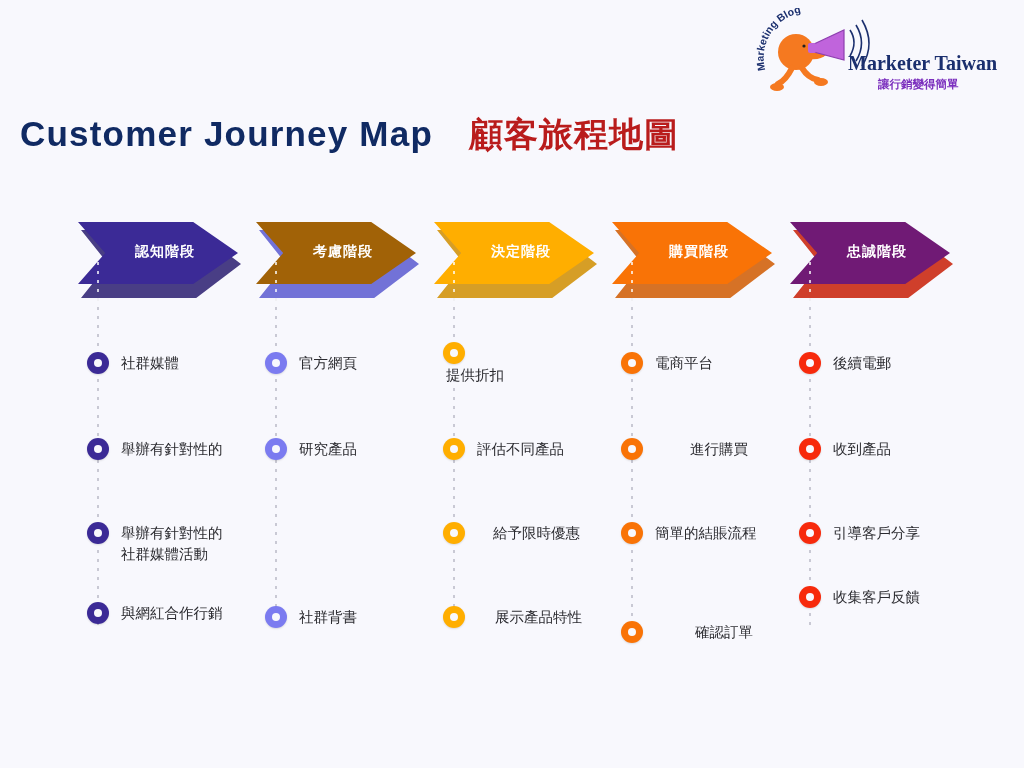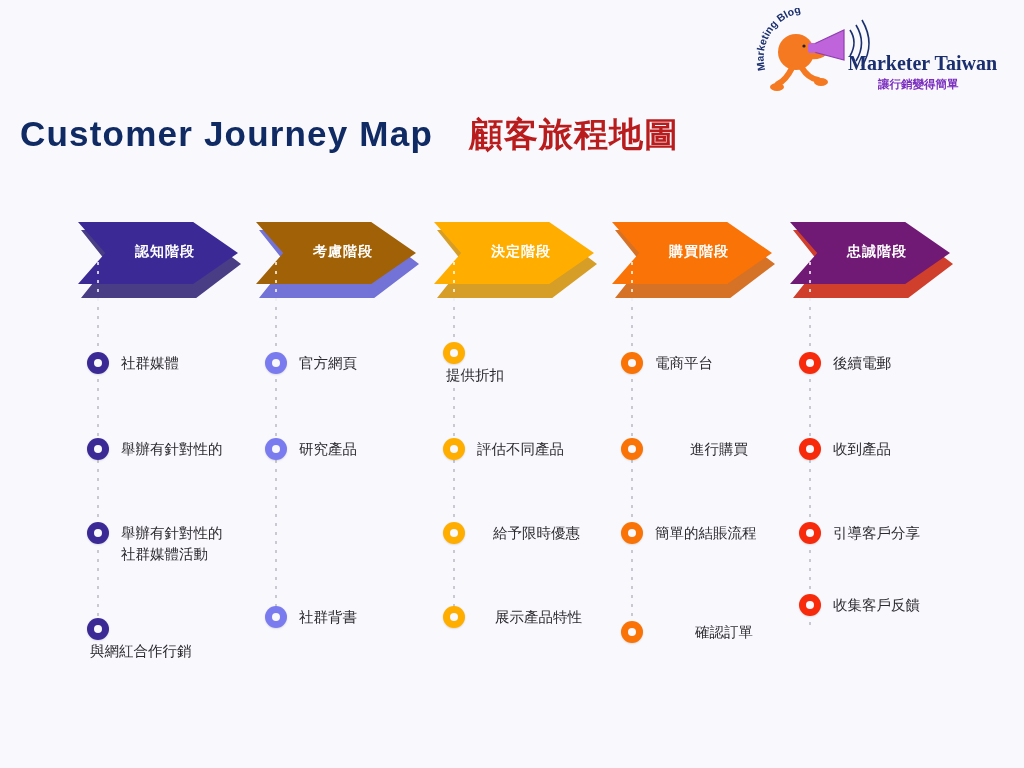--- a/index.html
+++ b/index.html
@@ -208,21 +208,21 @@
       </div>
       <div class="item" style="top: 216px;">
         <span class="bullet" style="background: rgb(59, 42, 150);"></span>
         <span class="item-label">舉辦有針對性的</span>
       </div>
       <div class="item" style="top: 300px;">
         <span class="bullet" style="background: rgb(59, 42, 150);"></span>
         <span class="item-label">舉辦有針對性的
 社群媒體活動</span>
       </div>
-      <div class="item" style="top: 396px; flex-direction: column;">
+      <div class="item" style="top: 380px;">
         <span class="bullet" style="background: rgb(59, 42, 150);"></span>
         <span class="item-label">與網紅合作行銷</span>
       </div>
     </div>
     <div class="column" style="left: 256px;">
       <div class="connector"></div>
       <div class="banner">
         <div class="banner-shadow" style="background: rgb(90, 90, 208);"></div>
         <div class="banner-face" style="background: #a16207;">
           <span class="banner-label">考慮階段</span>
@@ -308,18 +308,18 @@
         <span class="item-label">後續電郵</span>
       </div>
       <div class="item" style="top: 216px;">
         <span class="bullet" style="background: rgb(247, 42, 12);"></span>
         <span class="item-label">收到產品</span>
       </div>
       <div class="item" style="top: 300px;">
         <span class="bullet" style="background: rgb(247, 42, 12);"></span>
         <span class="item-label">引導客戶分享</span>
       </div>
-      <div class="item" style="top: 372px;">
+      <div class="item" style="top: 364px;">
         <span class="bullet" style="background: rgb(247, 42, 12);"></span>
         <span class="item-label">收集客戶反饋</span>
       </div>
     </div>
   </div>
 
 </body></html>

